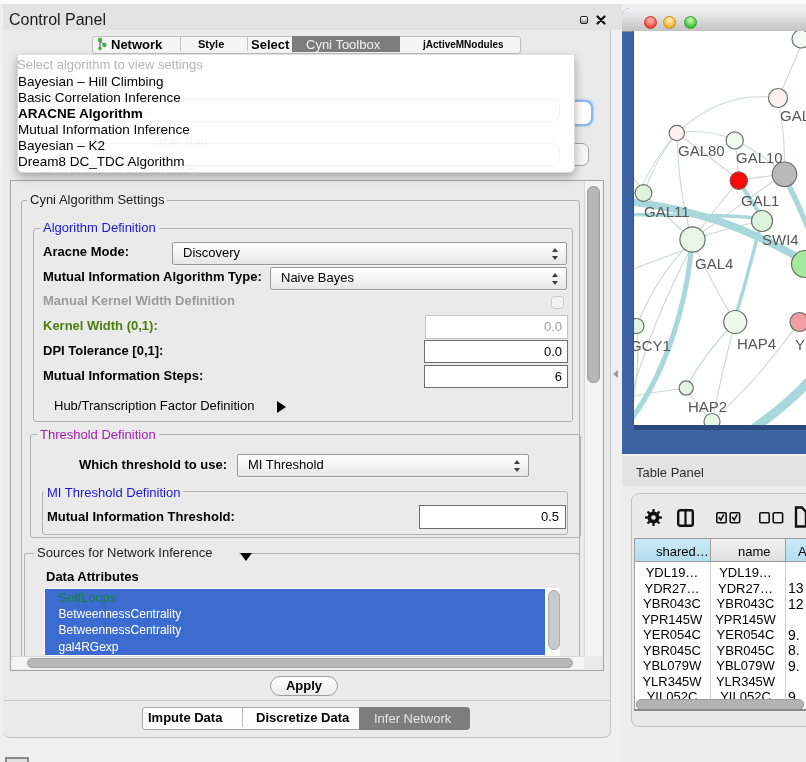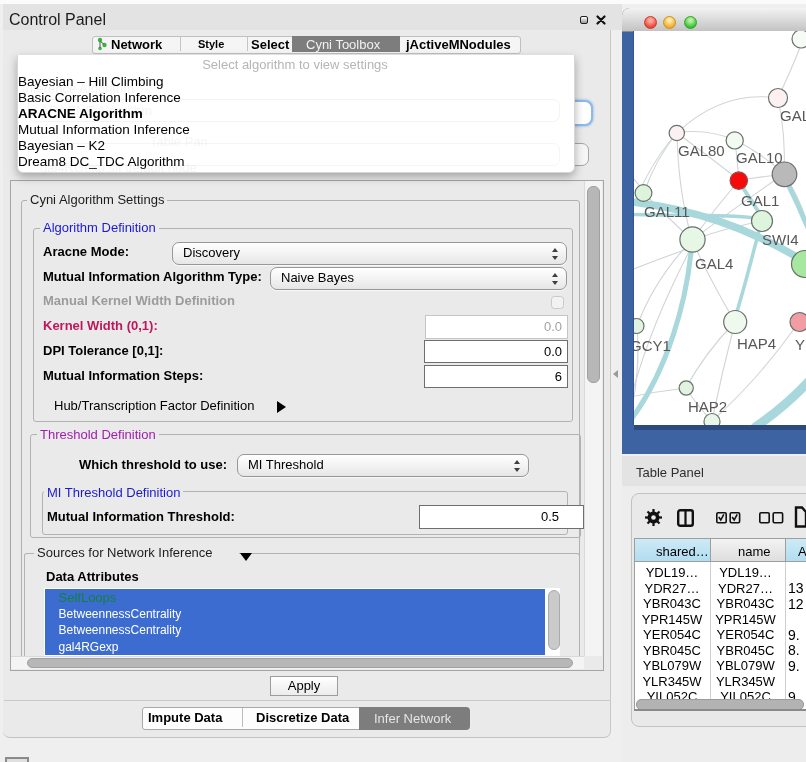--- a/index.html
+++ b/index.html
@@ -1,18 +1,18 @@
 <!DOCTYPE html>
 <html><head><meta charset="utf-8">
 <style>
 html,body{margin:0;padding:0}
 body{width:806px;height:762px;position:relative;font-family:"Liberation Sans",sans-serif;background:#efefef;overflow:hidden;font-size:13px;color:#000}
 .abs{position:absolute}
 .bold{font-weight:700}
-.combo{position:absolute;border:1px solid #979797;border-radius:7px;background:linear-gradient(#ffffff,#f2f2f2 55%,#e6e6e6);box-shadow:0 1px 1px rgba(255,255,255,.7)}
+.combo{position:absolute;border:1px solid #979797;border-radius:2px;background:linear-gradient(#ffffff,#f2f2f2 55%,#e6e6e6);box-shadow:0 1px 1px rgba(255,255,255,.7)}
 .combo .txt{position:absolute;left:10px;top:2px;font-size:13px}
 .arrows{position:absolute;right:7px;top:4.5px;width:7px;height:12px}
 .tri-up{position:absolute;left:0;top:0;width:0;height:0;border-left:3.5px solid transparent;border-right:3.5px solid transparent;border-bottom:4.5px solid #3e3e3e}
 .tri-dn{position:absolute;left:0;bottom:0;width:0;height:0;border-left:3.5px solid transparent;border-right:3.5px solid transparent;border-top:4.5px solid #3e3e3e}
 .field{position:absolute;background:#fff;font-size:13px;text-align:right}
 .group{position:absolute;border:1px solid #b2b2b2;border-radius:3px}
 .gtitle{position:absolute;background:#eaeaea;padding:0 3px;font-size:13px;line-height:13px}
 .lbl{position:absolute;font-size:13px;font-weight:700;white-space:nowrap}
 </style></head>
 <body>
@@ -35,21 +35,21 @@
 <svg class="abs" style="left:96px;top:37px" width="12" height="14" viewBox="0 0 12 14">
     <circle cx="4" cy="3" r="2.2" fill="#3db53d"></circle>
     <circle cx="8.5" cy="8" r="2.2" fill="#3db53d"></circle>
     <circle cx="4" cy="11.5" r="1.8" fill="#3db53d"></circle>
     <path d="M4 4.5 L4 11 M4.7 4.7 L7.8 7" stroke="#555" stroke-width="1"></path>
   </svg>
 <div class="abs bold" style="left:198px;top:38px;font-size:11px;line-height:13px">Style</div>
 <div class="abs bold" style="left:251px;top:38px;font-size:13px;line-height:13px">Select</div>
 <div class="abs" style="left:292px;top:36px;width:108px;height:16px;background:#7d7d7d"></div>
 <div class="abs" style="left:306px;top:38px;font-size:13px;line-height:13px;color:#f2f2f2">Cyni Toolbox</div>
-<div class="abs bold" style="left:406px;top:38px;font-size:13px;line-height:13px">jActiveMNodules</div>
+<div class="abs bold" style="left:423px;top:38px;font-size:10px;line-height:13px">jActiveMNodules</div>
 
 <div class="abs" style="left:566px;top:100px;width:23px;height:22px;background:#fff;border:2px solid #8db8e8;border-radius:8px;box-shadow:0 0 3px #7fb0e4"></div>
 <div class="abs" style="left:566px;top:143px;width:21px;height:21px;background:#f6f6f6;border:1px solid #a5a5a5;border-radius:7px"></div>
 
 <div class="abs" style="left:10px;top:180px;width:592px;height:489px;background:#eaeaea;border:1px solid #a5a5a5"></div>
 
 <div class="group" style="left:21px;top:200px;width:557px;height:459px;border-color:#b0b0b0"></div>
 <div class="gtitle" style="left:27px;top:193px;color:#1c1c1c">Cyni Algorithm Settings</div>
 
 <div class="group" style="left:33px;top:228px;width:538px;height:192px"></div>
@@ -65,21 +65,21 @@
 <div class="lbl" style="left:43px;top:268.5px">Mutual Information Algorithm Type:</div>
 <div class="combo" style="left:270px;top:267px;width:295px;height:21px">
     <div class="txt">Naive Bayes</div>
     <div class="arrows">
       <div class="tri-up"></div>
       <div class="tri-dn"></div>
     </div>
   </div>
 <div class="lbl" style="left:43px;top:293px;color:#9b9b9b">Manual Kernel Width Definition</div>
 <div class="abs" style="left:551px;top:296px;width:11px;height:11px;background:#f2f2f2;border:1.5px solid #c9c9c9;border-radius:3.5px"></div>
-<div class="lbl" style="left:43px;top:317.5px;color:#be185d">Kernel Width (0,1):</div>
+<div class="lbl" style="left:43px;top:317.5px;color:#4d7c0f">Kernel Width (0,1):</div>
 <div class="field" style="left:425px;top:315px;width:136px;height:22px;border:1px solid #c5c5c5;line-height:22px;padding-right:5px;color:#a3a3a3">0.0</div>
 <div class="lbl" style="left:43px;top:342.5px">DPI Tolerance [0,1]:</div>
 <div class="field" style="left:424px;top:340px;width:137px;height:21px;border:1.5px solid #6e6e6e;line-height:21px;padding-right:5px">0.0</div>
 <div class="lbl" style="left:43px;top:367.5px">Mutual Information Steps:</div>
 <div class="field" style="left:424px;top:365px;width:137px;height:21px;border:1.5px solid #6e6e6e;line-height:21px;padding-right:5px">6</div>
 <div class="abs" style="left:54px;top:397.5px;font-size:13px">Hub/Transcription Factor Definition</div>
 <div class="abs" style="left:276.5px;top:400.5px;width:0;height:0;border-top:6px solid transparent;border-bottom:6px solid transparent;border-left:9px solid #000"></div>
 
 <div class="group" style="left:30px;top:434px;width:549px;height:102px"></div>
 <div class="gtitle" style="left:37px;top:428px;color:#a21caf">Threshold Definition</div>
@@ -88,57 +88,57 @@
     <div class="txt">MI Threshold</div>
     <div class="arrows">
       <div class="tri-up"></div>
       <div class="tri-dn"></div>
     </div>
   </div>
 
 <div class="group" style="left:42px;top:491px;width:524px;height:42px"></div>
 <div class="gtitle" style="left:44px;top:486px;color:#1a1ad6">MI Threshold Definition</div>
 <div class="lbl" style="left:47px;top:509px">Mutual Information Threshold:</div>
-<div class="field" style="left:419px;top:505px;width:139px;height:22px;border:1.5px solid #6e6e6e;line-height:22px;padding-right:24px">0.5</div>
+<div class="field" style="left:419px;top:505px;width:139px;height:22px;border:1.5px solid #6e6e6e;line-height:22px;padding-right:6px">0.5</div>
 
 <div class="group" style="left:24px;top:553px;width:554px;height:115px;border-bottom:none;border-radius:3px 3px 0 0"></div>
 <div class="gtitle" style="left:34px;top:546px;color:#1c1c1c;padding-right:26px">Sources for Network Inference</div>
 <div class="abs" style="left:240px;top:552.5px;width:0;height:0;border-left:6.5px solid transparent;border-right:6.5px solid transparent;border-top:8px solid #000"></div>
 <div class="lbl" style="left:46px;top:569px">Data Attributes</div>
 
 <div class="abs" style="left:44px;top:588px;width:516px;height:68px;background:#fff"></div>
 <div class="abs" style="left:45px;top:589px;width:500px;height:66px;background:#3c6cd0"></div>
 <div class="abs" style="left:58.5px;top:590px;font-size:13px;color:#15803d">SelfLoops</div>
 <div class="abs" style="left:58.5px;top:606.5px;font-size:12px;color:#fff">BetweennessCentrality</div>
 <div class="abs" style="left:58.5px;top:623px;font-size:12px;color:#fff">BetweennessCentrality</div>
 <div class="abs" style="left:58.5px;top:639.5px;font-size:12px;color:#fff">gal4RGexp</div>
 <div class="abs" style="left:548px;top:590px;width:10px;height:58px;background:#cacaca;border:1px solid #ababab;border-radius:6px"></div>
 
 <div class="abs" style="left:584px;top:181px;width:17px;height:475px;background:#f4f4f4;border-left:1px solid #d9d9d9"></div>
 <div class="abs" style="left:586.5px;top:186px;width:11px;height:195px;background:#b7b7b7;border:1px solid #a0a0a0;border-radius:6px"></div>
 
 <div class="abs" style="left:11px;top:656px;width:573px;height:12px;background:#f4f4f4;border-top:1px solid #d9d9d9"></div>
 <div class="abs" style="left:27px;top:658px;width:544px;height:8px;background:#b7b7b7;border:1px solid #a0a0a0;border-radius:5px"></div>
 
-<div class="abs" style="left:270px;top:676px;width:66px;height:18px;background:linear-gradient(#ffffff,#ececec);border:1px solid #9c9c9c;border-radius:0;text-align:center;line-height:18px;font-weight:400;font-size:13px">Apply</div>
+<div class="abs" style="left:270px;top:676px;width:66px;height:18px;background:linear-gradient(#ffffff,#ececec);border:1px solid #9c9c9c;border-radius:10px;text-align:center;line-height:18px;font-weight:700;font-size:13px">Apply</div>
 <div class="abs" style="left:4px;top:700px;width:606px;height:1px;background:#c9c9c9"></div>
 
 <div class="abs" style="left:142px;top:707px;width:216px;height:21px;background:#fdfdfd;border:1px solid #a9a9a9;border-radius:3px 0 0 3px"></div>
 <div class="abs" style="left:242px;top:708px;width:1px;height:19px;background:#bdbdbd"></div>
 <div class="abs bold" style="left:148px;top:711px;font-size:13px;line-height:13px">Impute Data</div>
 <div class="abs bold" style="left:256px;top:711px;font-size:13px;line-height:13px">Discretize Data</div>
 <div class="abs" style="left:359px;top:707px;width:111px;height:23px;background:#7d7d7d;border-radius:0 4px 4px 0"></div>
 <div class="abs" style="left:374px;top:712px;font-size:13px;line-height:13px;color:#e6e6e6">Infer Network</div>
 
 <div class="abs" style="left:5px;top:757px;width:20px;height:12px;background:#e0e0e0;border:2px solid #8a8a8a"></div>
 
 <div class="abs" style="left:613px;top:370px;width:0;height:0;border-top:4px solid transparent;border-bottom:4px solid transparent;border-right:5px solid #9a9a9a"></div>
 
 <div class="abs" style="left:17px;top:55px;width:556px;height:117px;background:#fff;border:1px solid #d6d6d6;border-top:none;border-radius:0 0 6px 6px;box-shadow:0 4px 10px rgba(0,0,0,.3)"></div>
-<div class="abs" style="left:17px;top:57px;width:556px;text-align:center;font-size:13px;color:#b5b5b5">Select algorithm to view settings</div>
+<div class="abs" style="left:17px;top:57px;width:556px;font-size:13px;color:#b5b5b5">Select algorithm to view settings</div>
 <div class="abs" style="left:22px;top:81px;font-size:13px;color:rgba(120,120,120,.09)">Inference Algorithm</div>
 <div class="abs" style="left:28px;top:99px;width:530px;height:21px;border:1px solid rgba(140,140,140,.10);border-radius:7px"></div>
 <div class="abs" style="left:40px;top:103px;font-size:13px;color:rgba(120,120,120,.08)">ARACNE Algorithm</div>
 <div class="abs" style="left:28px;top:143px;width:530px;height:21px;border:1px solid rgba(140,140,140,.09);border-radius:7px"></div>
 <div class="abs" style="left:150px;top:134px;font-size:13px;color:rgba(120,120,120,.07)">Table Pan</div>
 <div class="abs" style="left:40px;top:160px;font-size:13px;color:rgba(120,120,120,.08)">gal4RGexp.sif default node</div>
 <div class="abs" style="left:18px;top:74px;font-size:13.5px;line-height:16px;white-space:pre">Bayesian – Hill Climbing
 Basic Correlation Inference
 <b>ARACNE Algorithm</b>
 Mutual Information Inference

